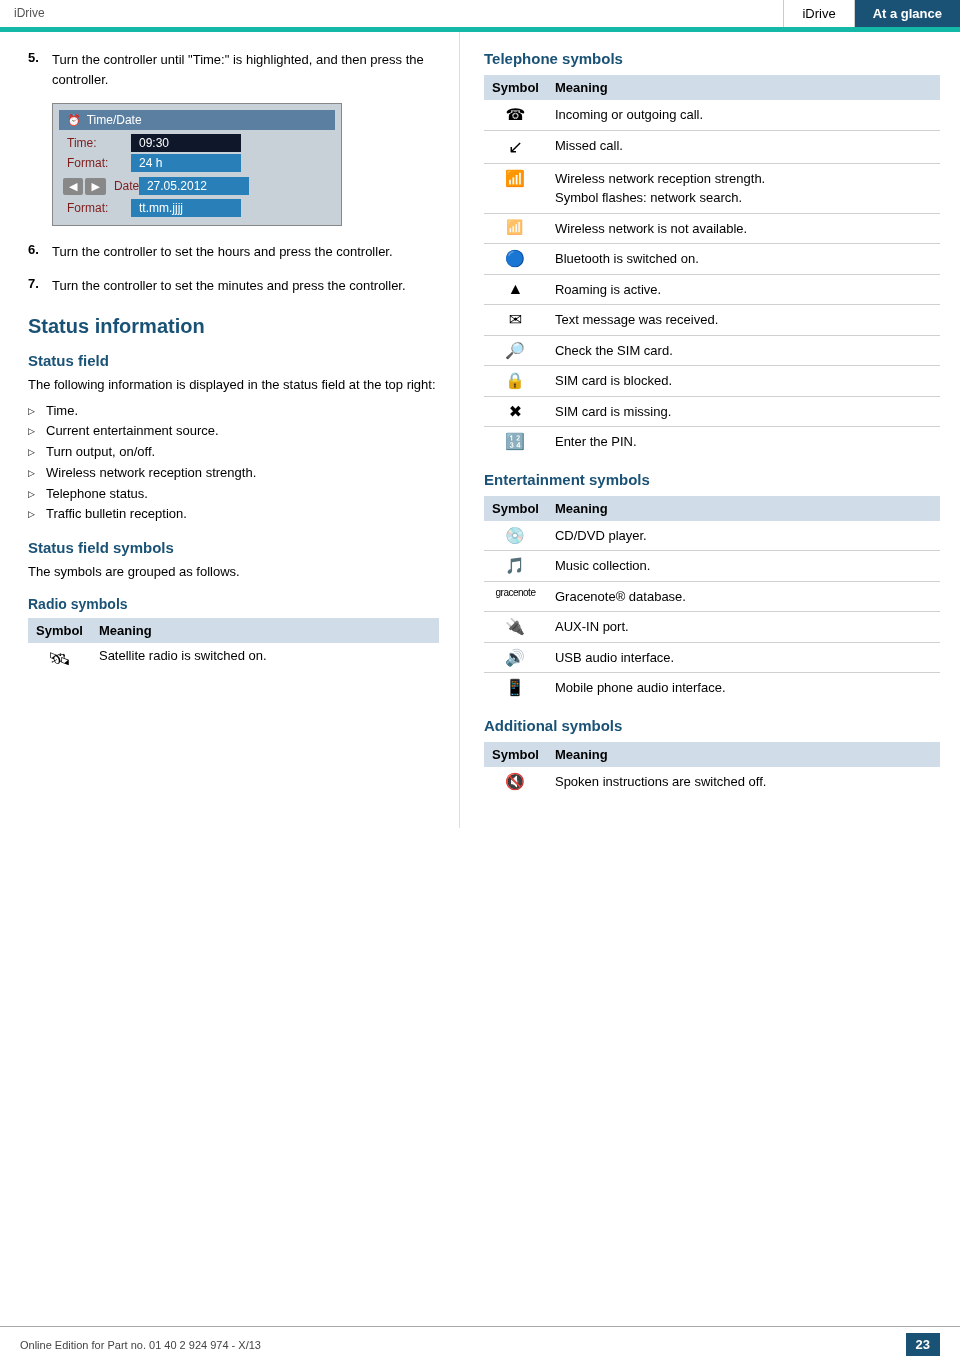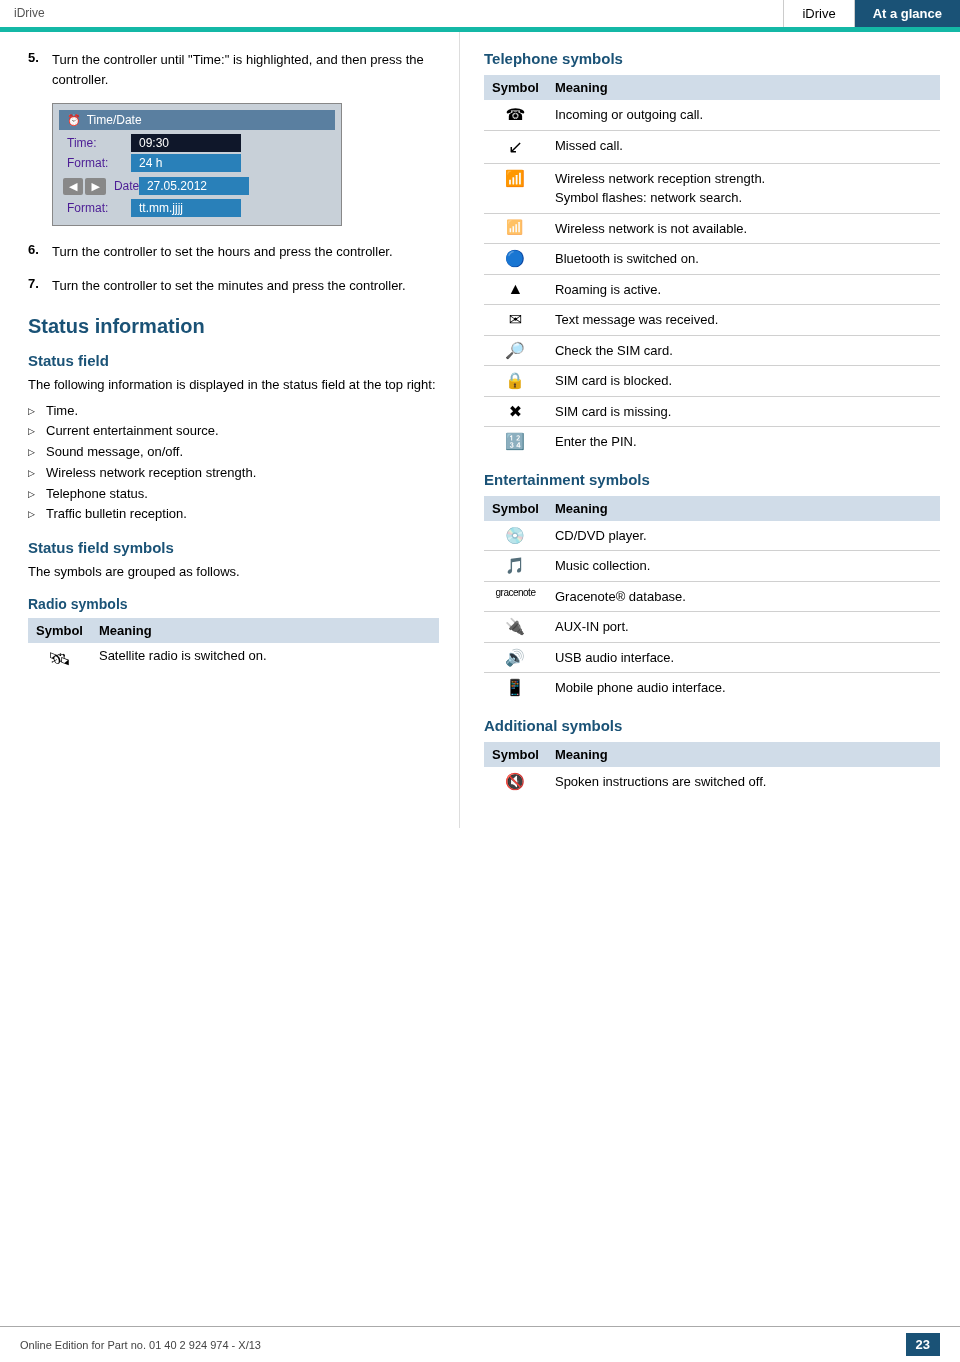--- a/index.html
+++ b/index.html
@@ -97,21 +97,21 @@
       font-size: 11px;
     }
     .screenshot-row {
       display: flex;
       align-items: center;
       margin: 2px 0;
     }
     .screenshot-label {
       width: 72px;
       font-size: 12px;
-      color: #4c1d95;
+      color: #7f1d1d;
       padding-left: 8px;
     }
     .screenshot-value {
       background: #0f172a;
       color: #fff;
       font-size: 12px;
       padding: 2px 8px;
       min-width: 110px;
     }
     .screenshot-value.light {
@@ -299,21 +299,21 @@
     </div>
 
     <h2 class="section-heading">Status information</h2>
 
     <h3 class="sub-heading">Status field</h3>
     <p class="body-text">The following information is displayed in the status field at the top right:</p>
 
     <ul class="bullet-list">
       <li><span>Time.</span></li>
       <li><span>Current entertainment source.</span></li>
-      <li><span>Sound message, on/off.</span></li>
+      <li><span>Turn output, on/off.</span></li>
       <li><span>Wireless network reception strength.</span></li>
       <li><span>Telephone status.</span></li>
       <li><span>Traffic bulletin reception.</span></li>
     </ul>
 
     <h3 class="sub-heading">Status field symbols</h3>
     <p class="body-text">The symbols are grouped as follows.</p>
 
     <h4 class="sub-heading" style="font-size:14px; color:#1a5276;">Radio symbols</h4>
 

